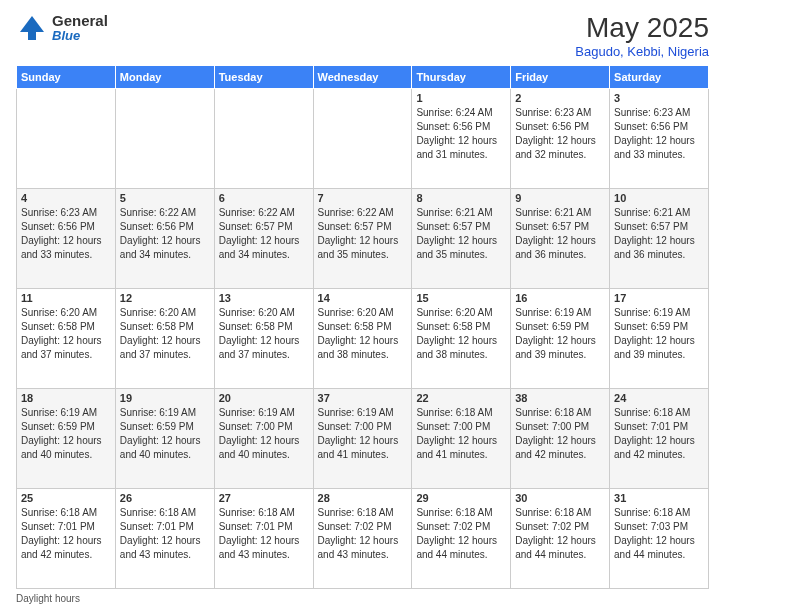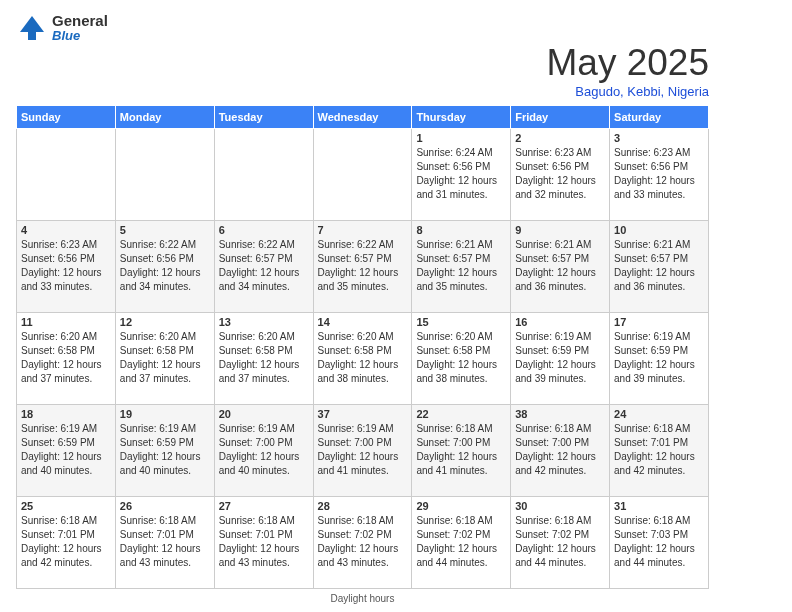--- a/index.html
+++ b/index.html
@@ -45,24 +45,23 @@
       font-style: italic;
     }
     .logo-icon {
       width: 32px;
       height: 32px;
     }
     .title-area {
       text-align: right;
     }
     .month-title {
-      font-size: 37px;
+      font-size: 28px;
       color: #333;
       font-weight: normal;
-      margin-top: 30px;
     }
     .subtitle {
       font-size: 13px;
       color: #1d4ed8;
     }
     .calendar {
       width: 100%;
       border-collapse: collapse;
       flex: 1;
     }
@@ -99,21 +98,21 @@
       line-height: 1.4;
       color: #333;
     }
     .empty-cell {
       background: #fff !important;
     }
     .footer {
       margin-top: 4px;
       font-size: 10px;
       color: #555;
-      text-align: center;
+      text-align: left;
     }
   </style>
 </head>
 <body>
 
 <div class="page">
   <div class="header">
     <div class="logo">
       <svg class="logo-icon" viewBox="0 0 32 32">
         <rect x="0" y="0" width="32" height="32" fill="white"></rect>

